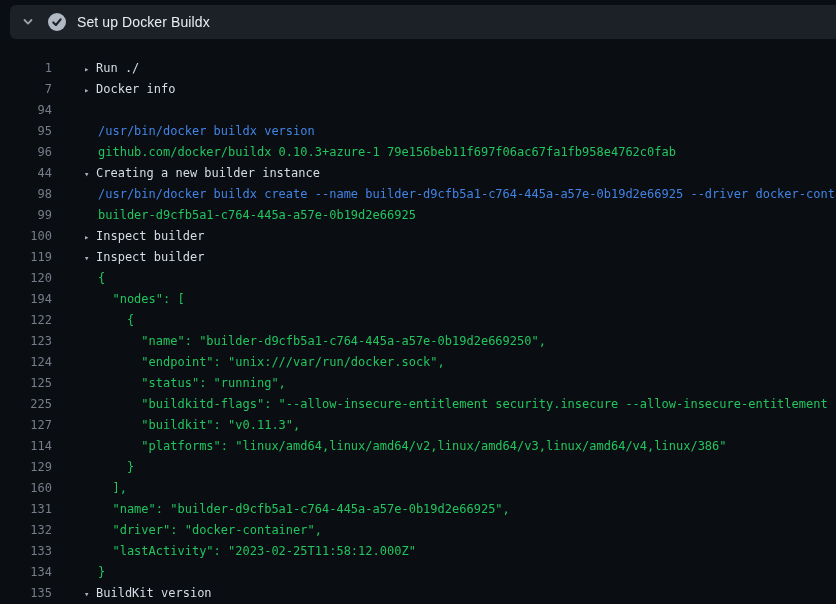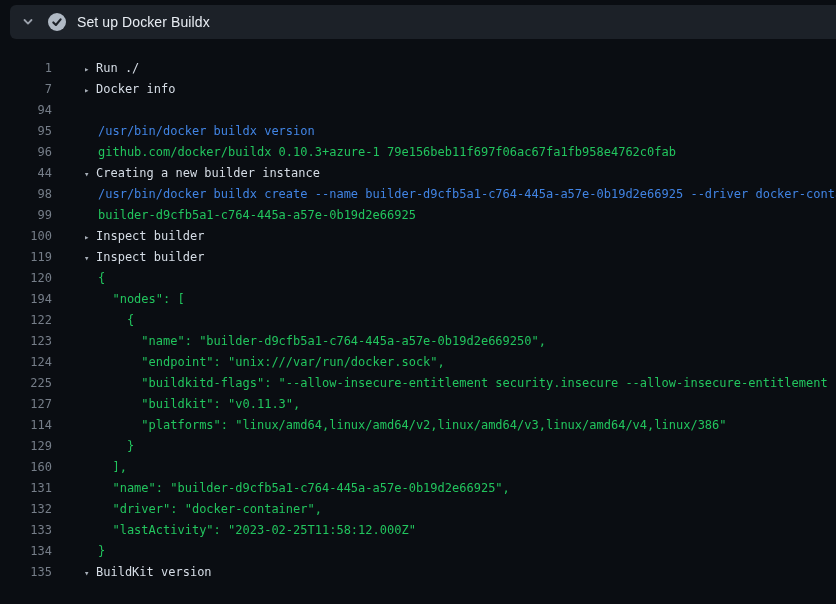--- a/index.html
+++ b/index.html
@@ -79,20 +79,21 @@
     <div class="log-line group"><span class="num">44</span><span class="content"><span class="marker">▾</span><span>Creating a new builder instance</span></span></div>
     <div class="log-line command"><span class="num">98</span><span class="content">/usr/bin/docker buildx create --name builder-d9cfb5a1-c764-445a-a57e-0b19d2e66925 --driver docker-container</span></div>
     <div class="log-line output"><span class="num">99</span><span class="content">builder-d9cfb5a1-c764-445a-a57e-0b19d2e66925</span></div>
     <div class="log-line group"><span class="num">100</span><span class="content"><span class="marker">▸</span><span>Inspect builder</span></span></div>
     <div class="log-line group"><span class="num">119</span><span class="content"><span class="marker">▾</span><span>Inspect builder</span></span></div>
     <div class="log-line output"><span class="num">120</span><span class="content">{</span></div>
     <div class="log-line output"><span class="num">194</span><span class="content">  "nodes": [</span></div>
     <div class="log-line output"><span class="num">122</span><span class="content">    {</span></div>
     <div class="log-line output"><span class="num">123</span><span class="content">      "name": "builder-d9cfb5a1-c764-445a-a57e-0b19d2e669250",</span></div>
     <div class="log-line output"><span class="num">124</span><span class="content">      "endpoint": "unix:///var/run/docker.sock",</span></div>
+    <div class="log-line output"><span class="num">125</span><span class="content">      "status": "running",</span></div>
     <div class="log-line output"><span class="num">225</span><span class="content">      "buildkitd-flags": "--allow-insecure-entitlement security.insecure --allow-insecure-entitlement network.host",</span></div>
     <div class="log-line output"><span class="num">127</span><span class="content">      "buildkit": "v0.11.3",</span></div>
     <div class="log-line output"><span class="num">114</span><span class="content">      "platforms": "linux/amd64,linux/amd64/v2,linux/amd64/v3,linux/amd64/v4,linux/386"</span></div>
     <div class="log-line output"><span class="num">129</span><span class="content">    }</span></div>
     <div class="log-line output"><span class="num">160</span><span class="content">  ],</span></div>
     <div class="log-line output"><span class="num">131</span><span class="content">  "name": "builder-d9cfb5a1-c764-445a-a57e-0b19d2e66925",</span></div>
     <div class="log-line output"><span class="num">132</span><span class="content">  "driver": "docker-container",</span></div>
     <div class="log-line output"><span class="num">133</span><span class="content">  "lastActivity": "2023-02-25T11:58:12.000Z"</span></div>
     <div class="log-line output"><span class="num">134</span><span class="content">}</span></div>
     <div class="log-line group"><span class="num">135</span><span class="content"><span class="marker">▾</span><span>BuildKit version</span></span></div>

